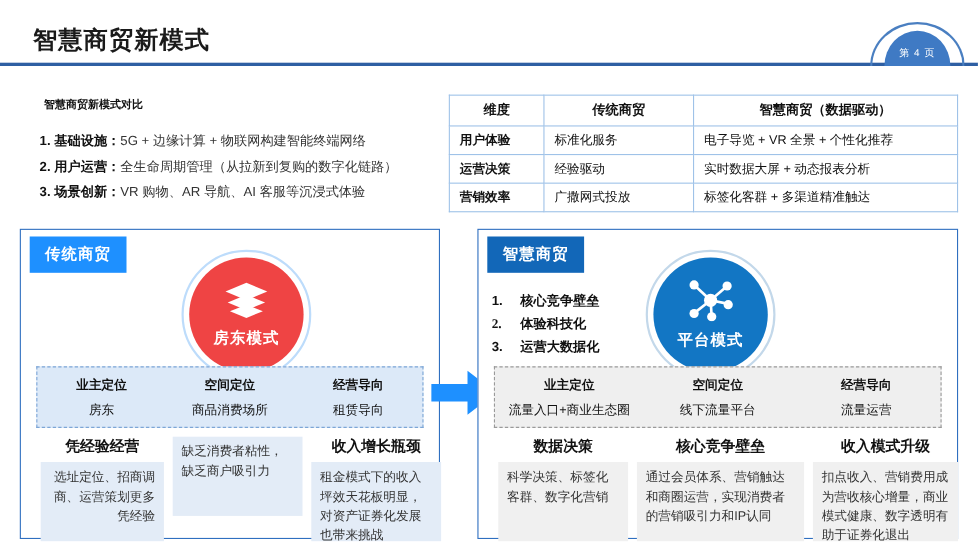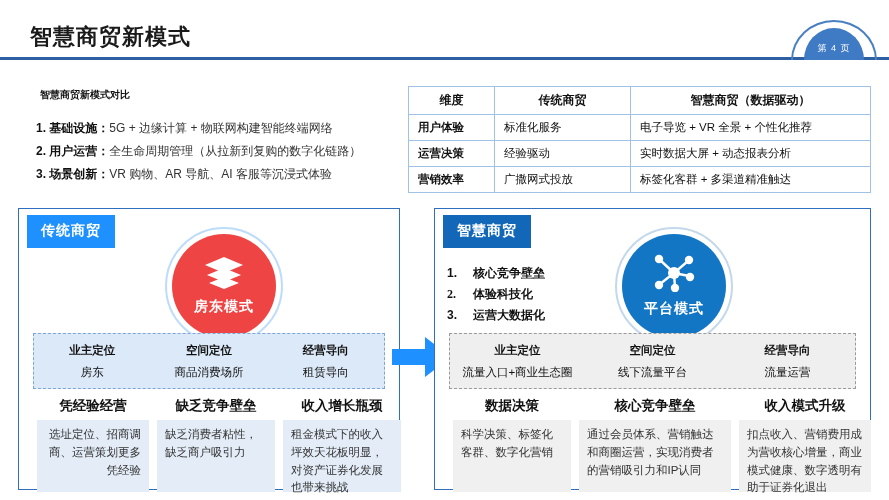--- a/index.html
+++ b/index.html
@@ -110,21 +110,21 @@
   .circle-outer{
     position:absolute;border-radius:50%;
     box-sizing:border-box;
   }
   #circle-left{
     left:146px;top:18px;width:118px;height:118px;
     border:2px solid #bddcfb;
     padding:5px;
   }
   #circle-right{
-    left:180px;top:18px;width:118px;height:118px;
+    left:152px;top:18px;width:118px;height:118px;
     border:2px solid #c3d8ea;
     padding:5px;
   }
   .circle-inner{
     width:100%;height:100%;border-radius:50%;
     display:flex;flex-direction:column;
     align-items:center;justify-content:center;
     color:#ffffff;
   }
   #circle-left .circle-inner{background:#ef4444;}
@@ -301,21 +301,20 @@
       <div class="sc">租赁导向</div>
     </div>
   </div>
 
   <div class="bcols">
     <div class="bcol" id="lc1">
       <div class="bcol-title">凭经验经营</div>
       <div class="bcol-body">选址定位、招商调商、运营策划更多凭经验</div>
     </div>
     <div class="bcol" id="lc2">
-      <div class="bcol-title">缺乏竞争壁垒</div>
       <div class="bcol-body">缺乏消费者粘性，缺乏商户吸引力</div>
     </div>
     <div class="bcol" id="lc3">
       <div class="bcol-title">收入增长瓶颈</div>
       <div class="bcol-body">租金模式下的收入坪效天花板明显，对资产证券化发展也带来挑战</div>
     </div>
   </div>
 </div>
 
 <div id="flow-arrow">

